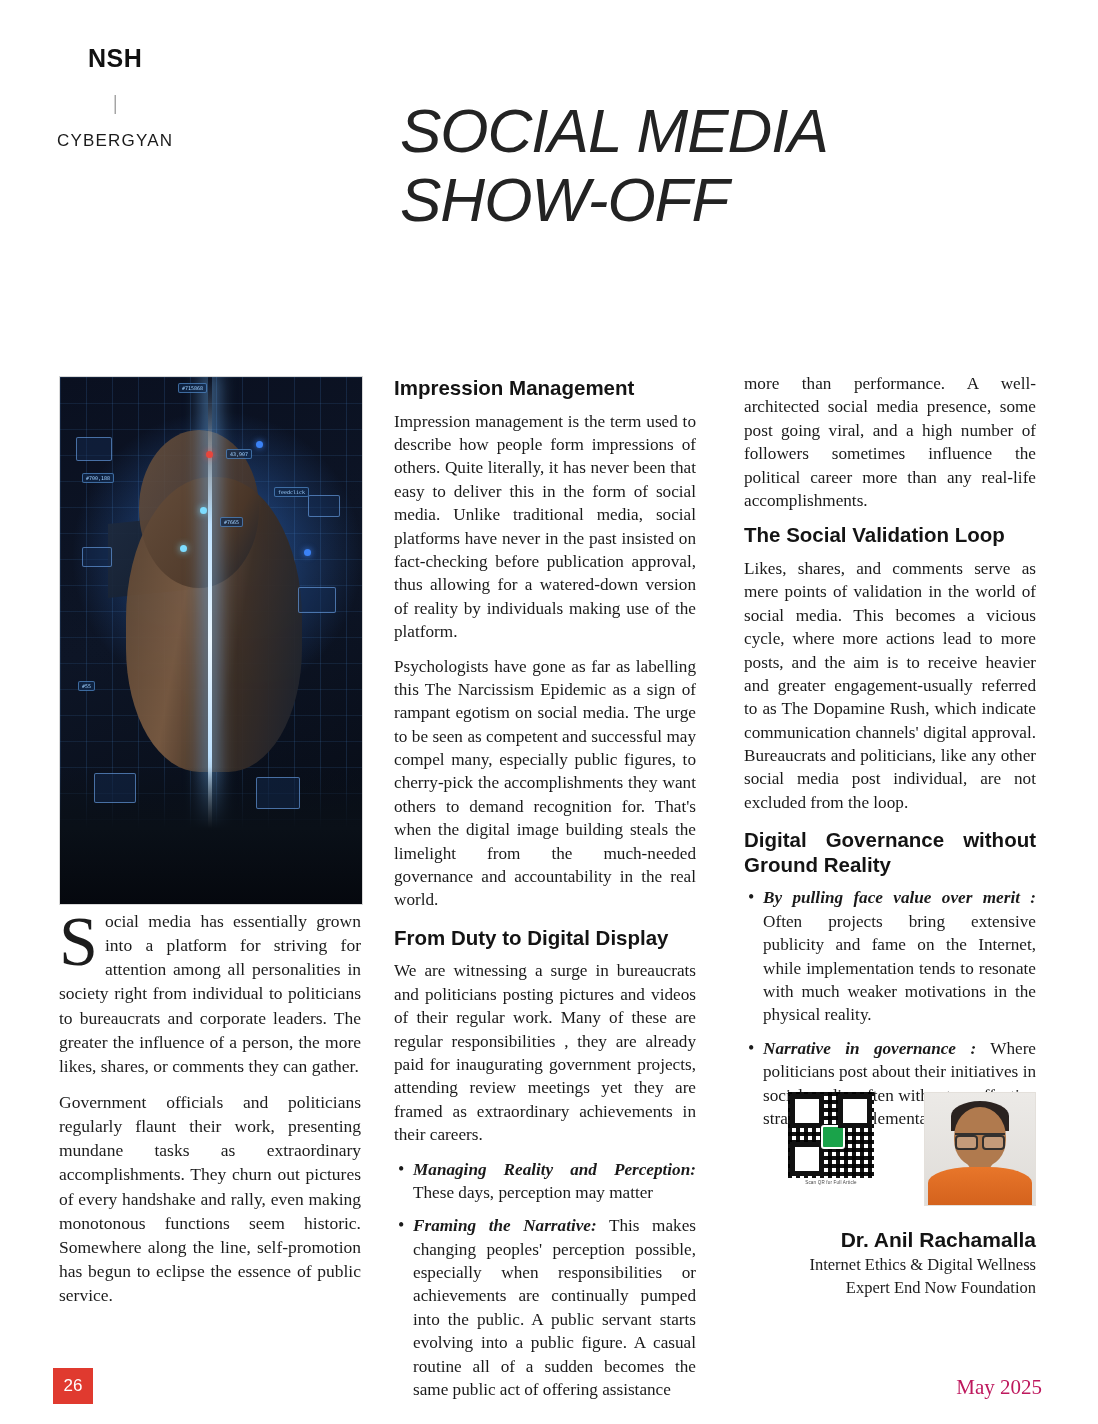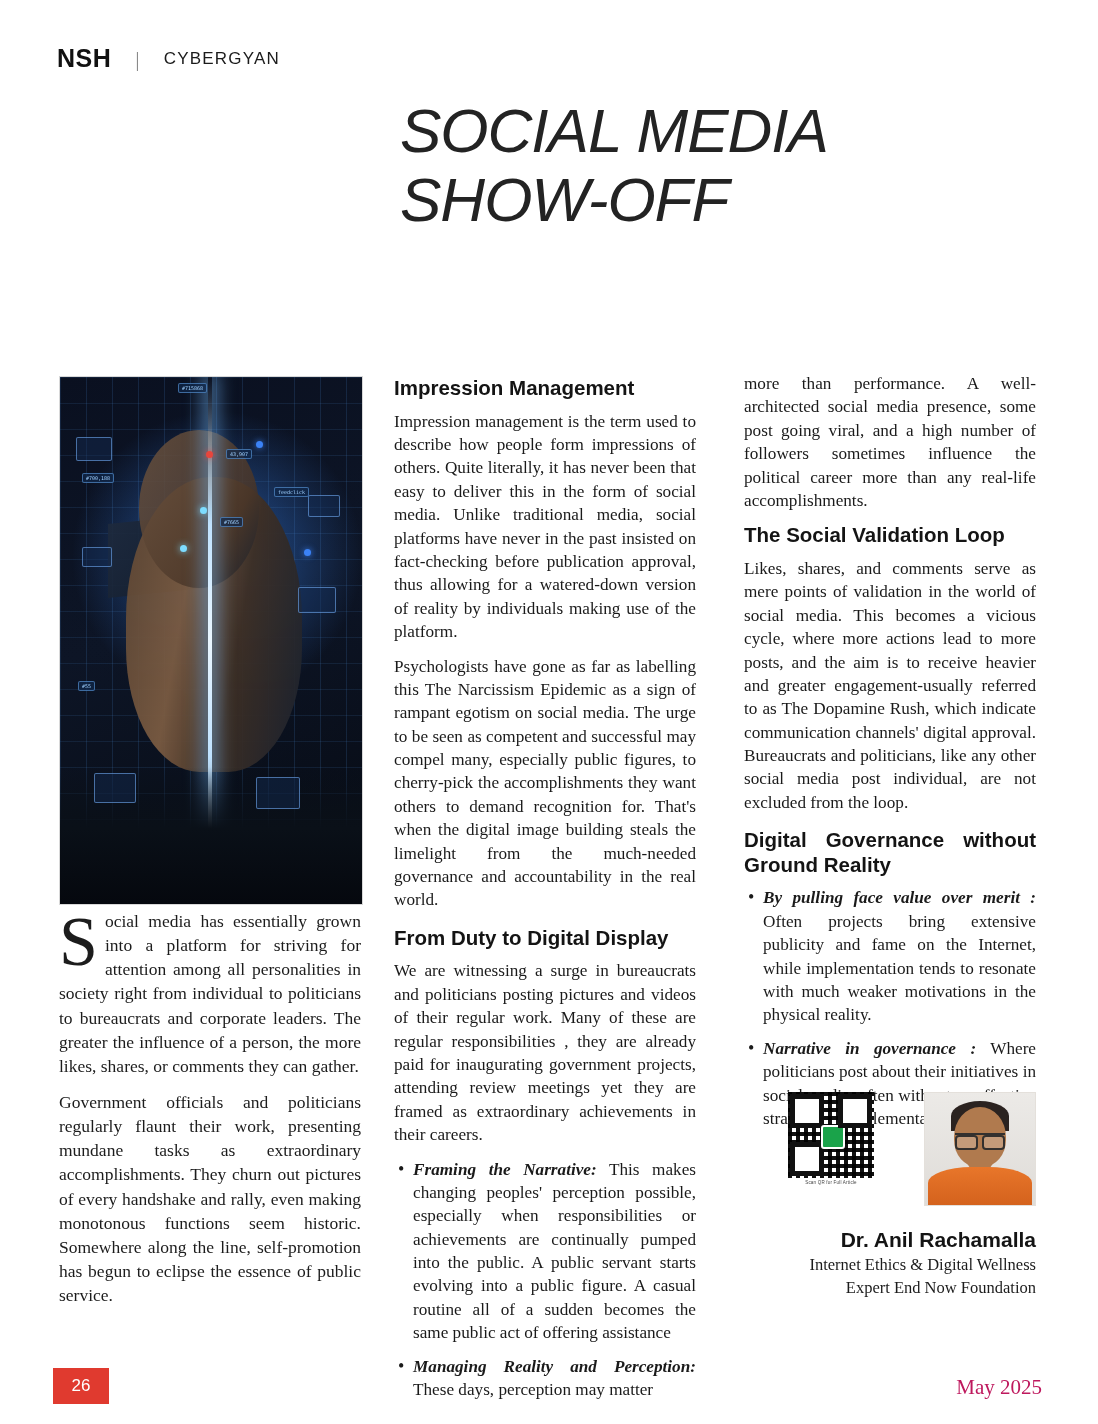--- a/index.html
+++ b/index.html
@@ -16,21 +16,22 @@
     overflow: hidden;
   }
 
   
   .masthead {
     position: absolute;
     top: 44px;
     left: 57px;
     display: flex;
     align-items: center;
-    gap: 24px;
+    gap: 16px;
+    flex-direction: column;
   }
   .masthead .brand {
     font-family: "Liberation Sans", sans-serif;
     font-weight: bold;
     font-size: 25px;
     letter-spacing: 0.5px;
     color: #111111;
   }
   .masthead .divider {
     color: #8a8a8a;
@@ -356,21 +357,21 @@
     line-height: 1.3;
     color: #1c1c1c;
     margin-top: 2px;
   }
 
   
   .page-tab {
     position: absolute;
     left: 53px;
     bottom: 20px;
-    width: 56px;
+    width: 40px;
     height: 36px;
     background: #e03a2f;
     color: #ffffff;
     font-family: "Liberation Sans", sans-serif;
     font-size: 17px;
     display: flex;
     align-items: center;
     justify-content: center;
   }
   .footer-date {
@@ -436,24 +437,24 @@
 <div class="col mid">
   <h2 class="sub">Impression Management</h2>
   <p>Impression management is the term used to describe how people form impressions of others. Quite literally, it has never been that easy to deliver this in the form of social media. Unlike traditional media, social platforms have never in the past insisted on fact-checking before publication approval, thus allowing for a watered-down version of reality by individuals making use of the platform.</p>
   <p>Psychologists have gone as far as labelling this The Narcissism Epidemic as a sign of rampant egotism on social media. The urge to be seen as competent and successful may compel many, especially public figures, to cherry-pick the accomplishments they want others to demand recognition for. That's when the digital image building steals the limelight from the much-needed governance and accountability in the real world.</p>
 
   <h2 class="sub spaced">From Duty to Digital Display</h2>
   <p>We are witnessing a surge in bureaucrats and politicians posting pictures and videos of their regular work. Many of these are regular responsibilities , they are already paid for inaugurating government projects, attending review meetings yet they are framed as extraordinary achievements in their careers.</p>
 
   <ul class="bullets">
     <li>
-      <span class="lead">Framing the Narrative:</span><span> This makes changing peoples' perception possible, especially when responsibilities or achievements are continually pumped into the public. A public servant starts evolving into a public figure. A casual routine all of a sudden becomes the same public act of offering assistance</span>
+      <span class="lead">Managing Reality and Perception:</span><span> These days, perception may matter</span>
     </li>
     <li>
-      <span class="lead">Managing Reality and Perception:</span><span> These days, perception may matter</span>
+      <span class="lead">Framing the Narrative:</span><span> This makes changing peoples' perception possible, especially when responsibilities or achievements are continually pumped into the public. A public servant starts evolving into a public figure. A casual routine all of a sudden becomes the same public act of offering assistance</span>
     </li>
   </ul>
 </div>
 
 <div class="col right">
   <p>more than performance. A well-architected social media presence, some post going viral, and a high number of followers sometimes influence the political career more than any real-life accomplishments.</p>
 
   <h2 class="sub">The Social Validation Loop</h2>
   <p>Likes, shares, and comments serve as mere points of validation in the world of social media. This becomes a vicious cycle, where more actions lead to more posts, and the aim is to receive heavier and greater engagement-usually referred to as The Dopamine Rush, which indicate communication channels' digital approval. Bureaucrats and politicians, like any other social media post individual, are not excluded from the loop.</p>
 

